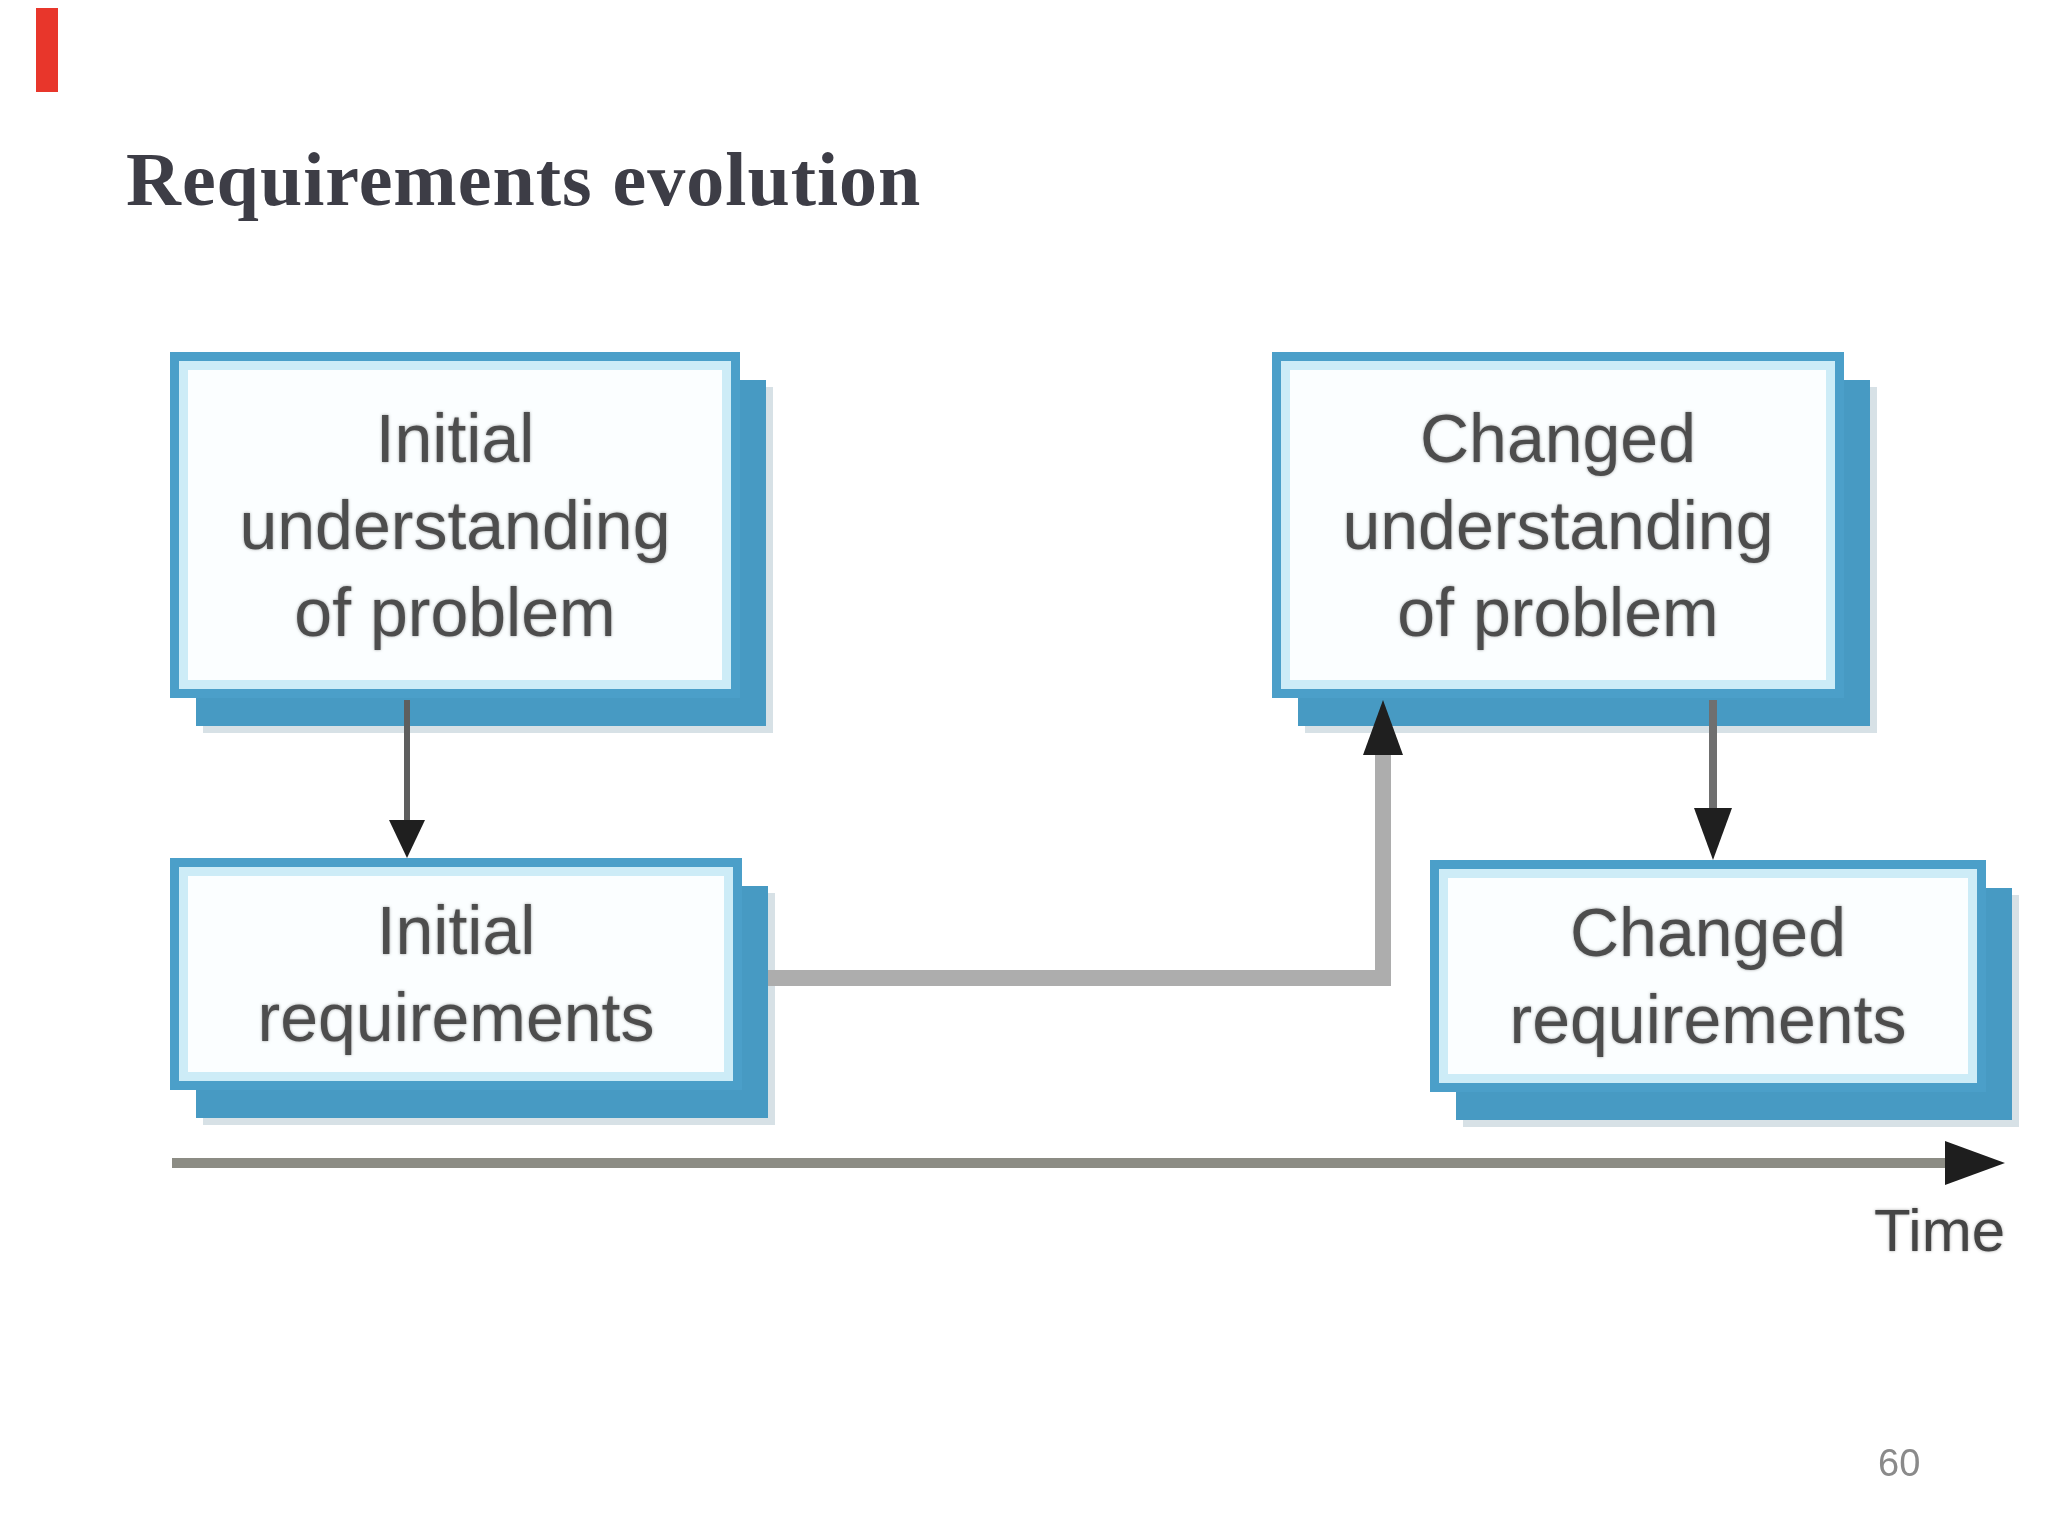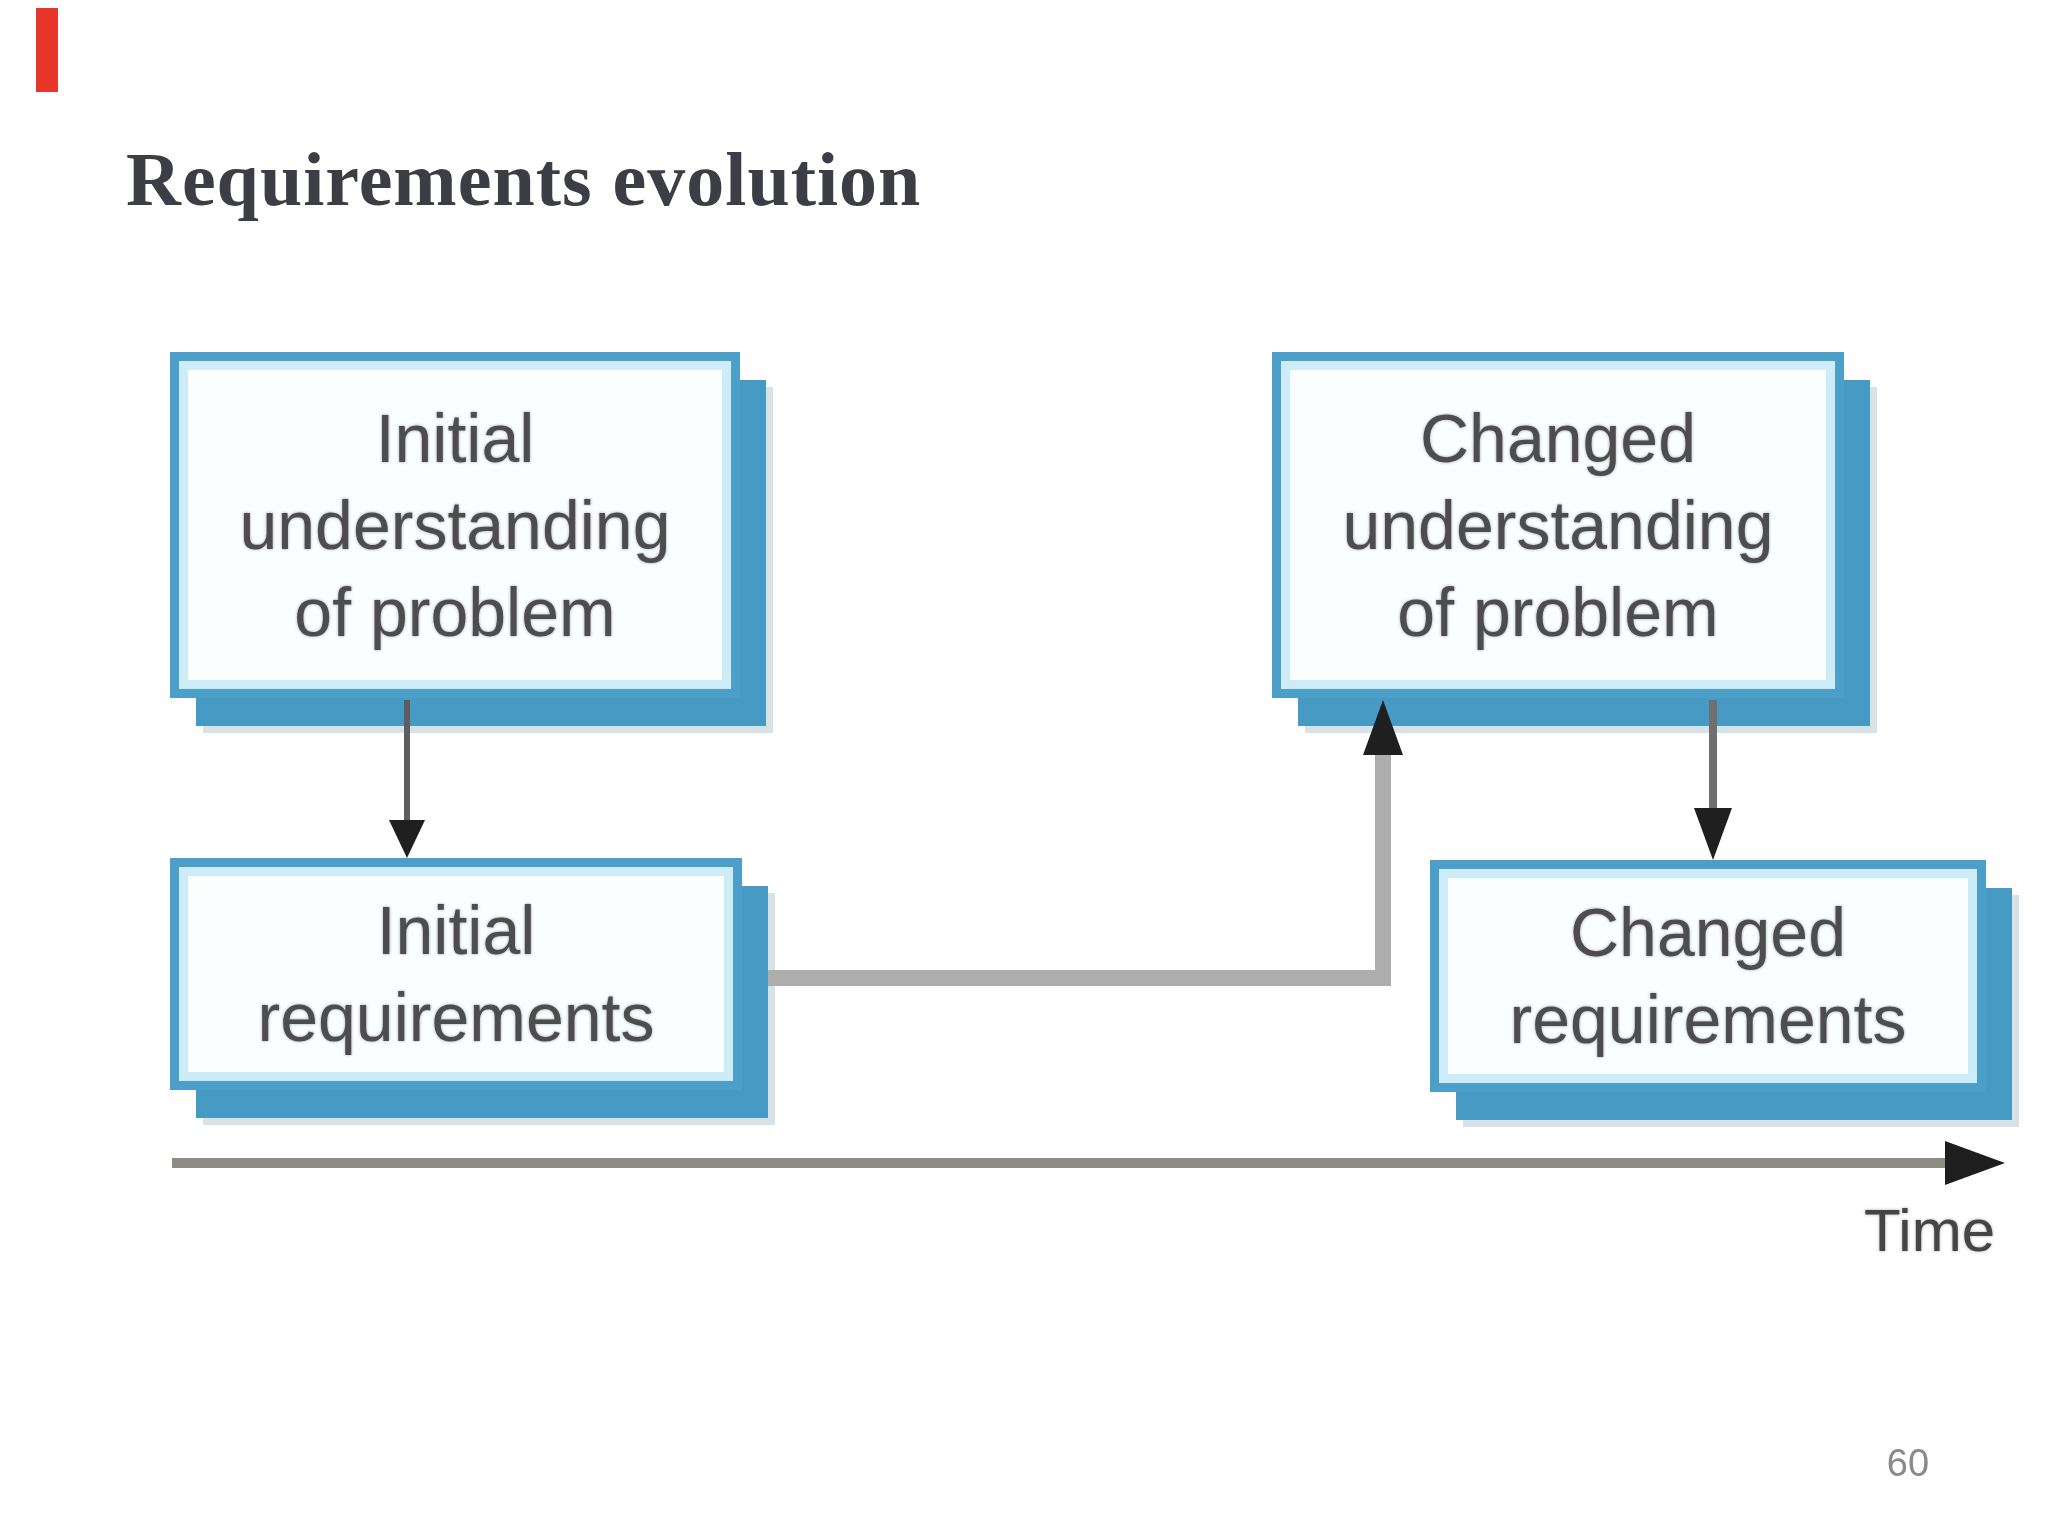--- a/index.html
+++ b/index.html
@@ -46,26 +46,26 @@
   .a3-line{left:1709px;top:700px;width:8px;height:112px;background:#6f6f6f;}
   .a3-head{left:1694px;top:808px;width:0;height:0;
     border-left:19px solid transparent;border-right:19px solid transparent;
     border-top:52px solid #1f1f1f;}
   
   .axis-line{left:172px;top:1158px;width:1773px;height:10px;background:#8c8c84;}
   .axis-head{left:1945px;top:1141px;width:0;height:0;
     border-top:22px solid transparent;border-bottom:22px solid transparent;
     border-left:60px solid #1e1e1e;}
   .time-label{
-    position:absolute;right:53px;top:1196px;z-index:3;
+    position:absolute;right:43px;top:1196px;z-index:3;
     font-size:60px;color:#454545;text-shadow:0 0 3px rgba(80,80,80,0.5);
   }
   
   .page-number{
-    position:absolute;left:1878px;top:1442px;width:60px;text-align:center;
+    position:absolute;left:1878px;top:1442px;width:60px;text-align:left;
     font-size:38px;color:#8a8a8a;
   }
 </style>
 </head>
 <body>
 
 <div class="slide">
 
   <div class="red-mark"></div>
 

